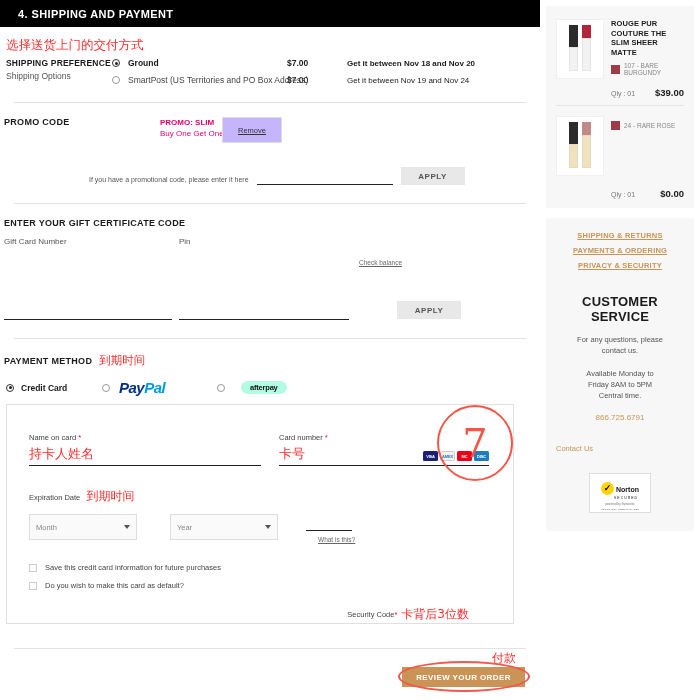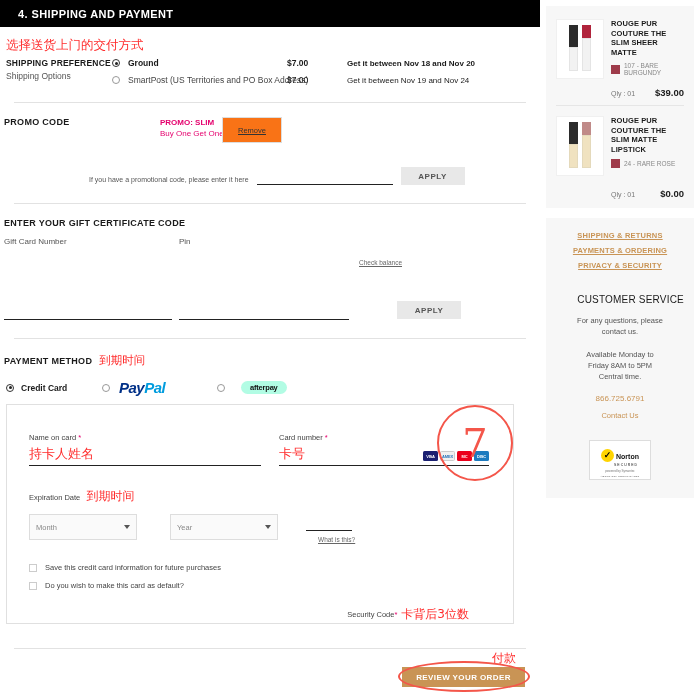--- a/index.html
+++ b/index.html
@@ -52,21 +52,21 @@
 
   .block { padding:14px 14px 0 4px; position:relative; }
   .block-title { font-weight:bold; font-size:9px; letter-spacing:.3px; }
 
   .promo-row { display:flex; }
   .promo-applied { margin-left:78px; position:relative; }
   .promo-code-txt { color:#e5006d; font-size:8px; font-weight:bold; line-height:11px; }
   .promo-desc { color:#e5006d; font-size:8px; line-height:11px; }
   .remove-box {
     position:absolute; left:62px; top:0;
-    width:60px; height:26px; border:1px solid #ddd; background:#f97316;
+    width:60px; height:26px; border:1px solid #ddd; background:#c4b5fd;
     display:flex; align-items:center; justify-content:center;
   }
   .remove-link { font-size:7.5px; text-decoration:underline; color:#333; }
 
   .promo-input-row { display:flex; align-items:flex-end; margin-top:28px; padding-left:85px; }
   .hint { font-size:7px; color:#555; padding-bottom:2px; }
   .line-input {
     border:none; border-bottom:1px solid #222; background:transparent;
     height:14px; outline:none; font-size:8px; font-family:inherit;
   }
@@ -180,25 +180,25 @@
              margin-top:6px; padding-left:55px; }
   .qty { font-size:7px; color:#777; }
   .price { font-size:9.5px; font-weight:bold; }
   .prod-sep { height:1px; background:#e6e6e6; margin:7px 0 0 0; }
 
   .help-links { text-align:center; padding-top:4px; }
   .help-link {
     display:block; color:#c99455; font-size:7.5px; font-weight:bold;
     text-decoration:underline; margin-bottom:6px; letter-spacing:.2px;
   }
-  .cs-title { text-align:right; font-size:10px; font-weight:normal; margin-top:24px; letter-spacing:.2px; }
+  .cs-title { text-align:center; font-size:13px; font-weight:bold; margin-top:24px; letter-spacing:.2px; }
   .cs-text { text-align:center; font-size:7.5px; color:#555; margin-top:10px; line-height:11px; }
   .cs-phone { text-align:center; font-size:8px; color:#c99455; margin-top:12px; }
-  .cs-contact { display:block; text-align:center; font-size:7.5px; color:#c99455;
-                margin-top:8px; }
+  .cs-contact { display:block; font-size:7.5px; color:#c99455;
+                margin-top:22px; }
 
   .norton {
     width:62px; height:40px; background:#fff; border:1px solid #ddd;
     margin:20px auto 0 auto; display:flex; flex-direction:column;
     align-items:center; justify-content:center; padding-top:2px;
   }
   .norton-top { display:flex; align-items:center; }
   .check-circle {
     width:13px; height:13px; border-radius:50%; background:#ffd400;
     display:flex; align-items:center; justify-content:center;
@@ -428,21 +428,20 @@
           <div class="lip" style="left:12px;">
             <div class="cap" style="background:#2b2b2b;"></div>
             <div class="body" style="background:#f0e2c0; border:.5px solid #e4d9bb;"></div>
           </div>
           <div class="lip" style="left:25px;">
             <div style="height:13px; background:#c08a88;"></div>
             <div style="height:33px; background:#f0e2c0; border:.5px solid #e4d9bb;"></div>
           </div>
         </div>
         <div class="prod-info">
-          <div class="prod-name">ROUGE PUR COUTURE THE SLIM MATTE LIPSTICK</div>
           <div class="shade-row">
             <span class="swatch" style="background:#9e3b4a;"></span>
             <span class="shade-txt">24 - RARE ROSE</span>
           </div>
         </div>
       </div>
       <div class="qty-row" style="margin-top:10px;">
         <span class="qty">Qly : 01</span>
         <span class="price">$0.00</span>
       </div>

